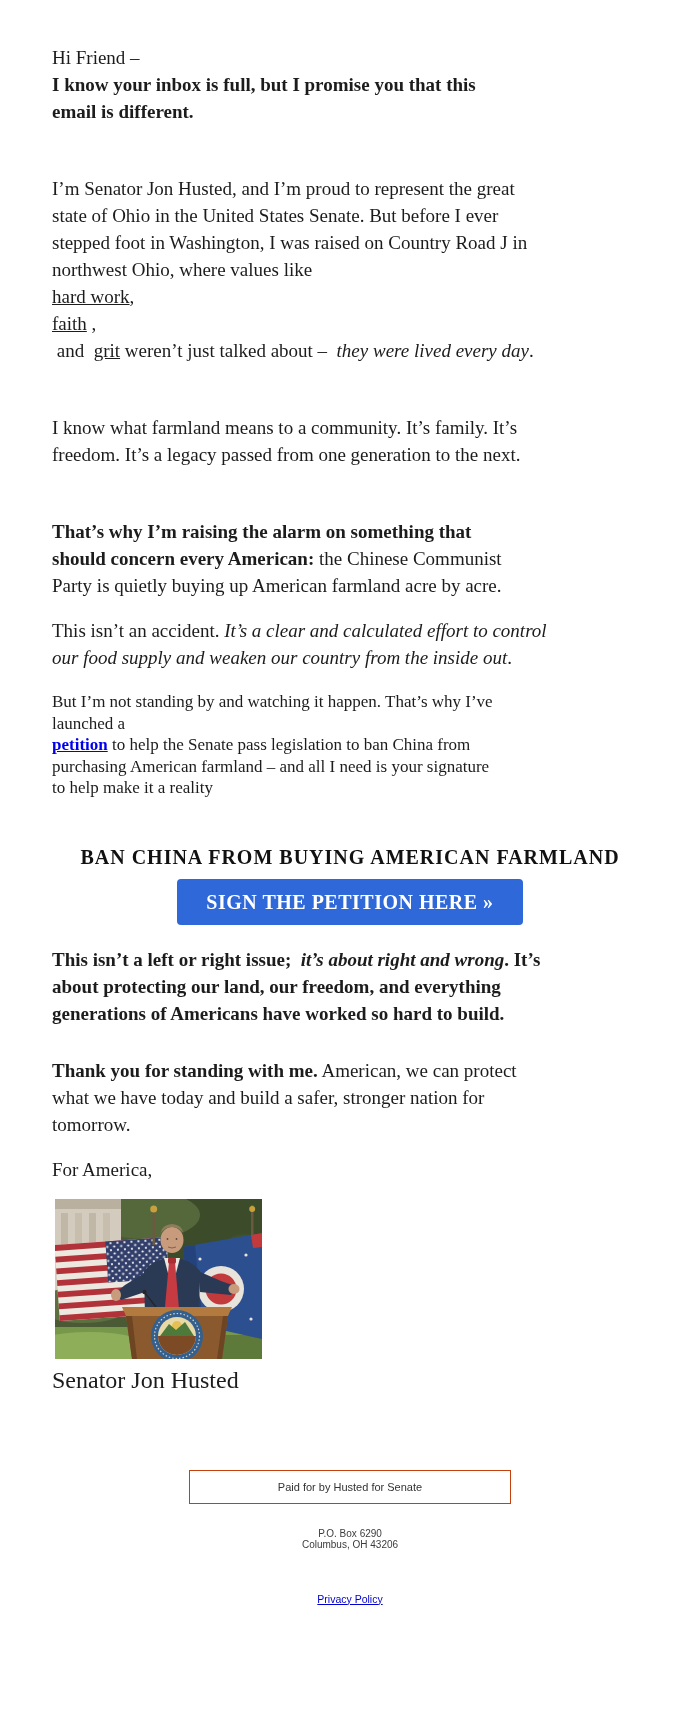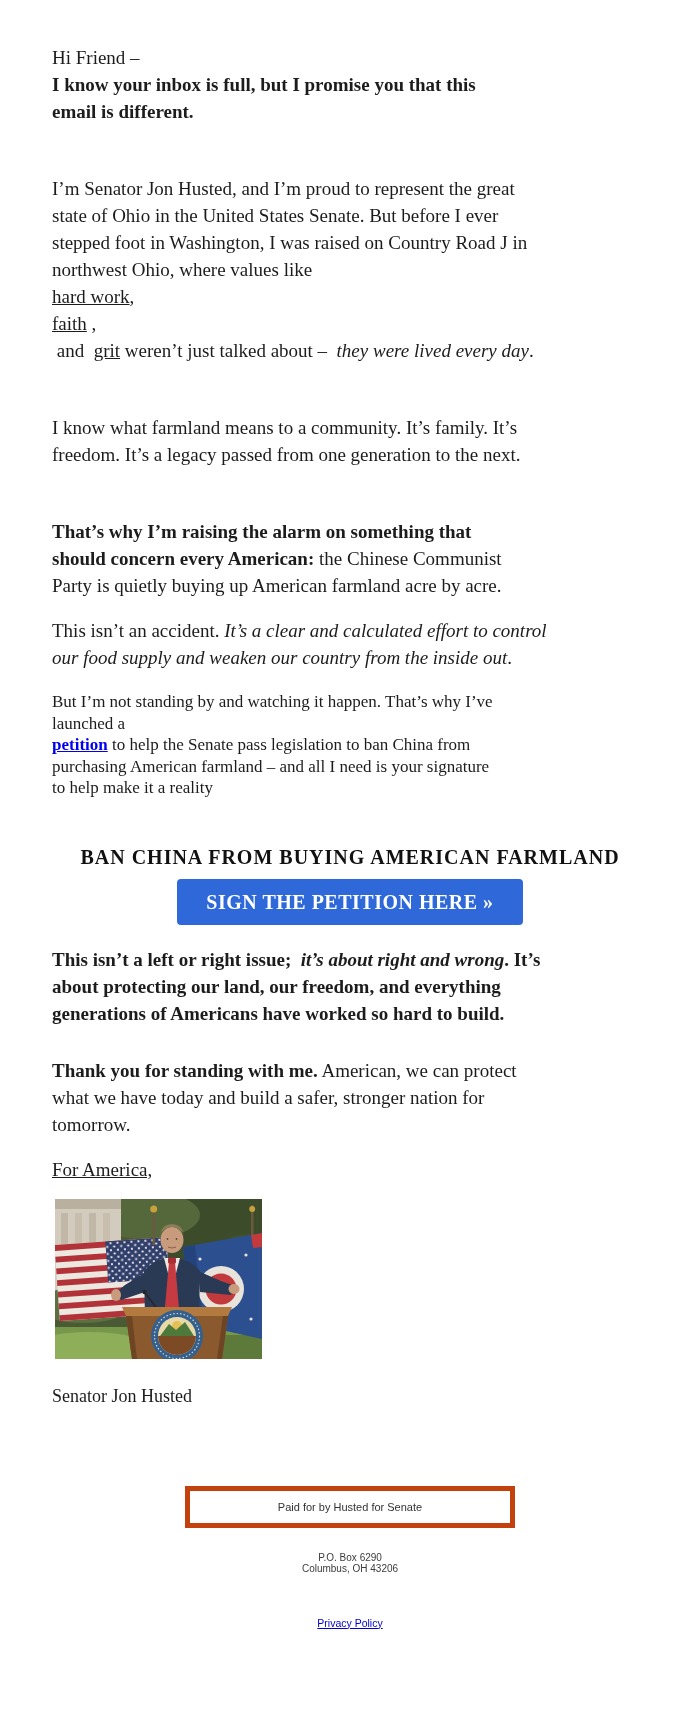--- a/index.html
+++ b/index.html
@@ -13,47 +13,47 @@
 
   .para { font-size:19px; line-height:27px; margin:0 0 0 2px; }
   .p0 { margin-bottom:50px; }
   .p1 { margin-bottom:50px; }
   .p2 { margin-bottom:50px; }
   .p3 { margin-bottom:18px; }
   .p4 { margin-bottom:20px; }
   .p5 { font-size:17px; line-height:21.5px; margin-bottom:45px; }
   .p6 { margin-top:21px; margin-bottom:30px;font-weight:bold; }
   .p7 { margin-bottom:18px; }
-  .p8 { margin-bottom:16px;text-decoration:underline; }
+  .p8 { margin-bottom:16px; }
 
   .seg-bold { font-weight:700; }
   .seg-italic { font-style:italic; }
   .seg-underline { text-decoration:underline; }
   a.seg-link { font-weight:700; text-decoration:underline; }
 
   .cta-heading {
     font-size:20px; font-weight:700; letter-spacing:1px;
     text-align:center; line-height:26px; color:#111111;
   }
   .btn-row { text-align:center; margin-top:9px; }
   .cta-btn {
     display:inline-block; width:346px; height:46px; line-height:46px;
     border-radius:4px; color:#ffffff; font-weight:700; font-size:20px;
     text-decoration:none; letter-spacing:0.5px;
   }
 
   .photo { width:207px; height:160px; margin:11px 0 0 5px; overflow:hidden; }
   .photo svg { display:block; }
 
-  .signature { font-size:18px; line-height:27px; margin:24px 0 0 2px; }
+  .signature { font-size:24px; line-height:27px; margin:8px 0 0 2px; }
 
   .footer { font-family:"Liberation Sans","DejaVu Sans",sans-serif; text-align:center; color:#3c3c3c; }
   .paid-box {
     width:320px; height:32px; line-height:32px;
-    border:5px solid #c2410c; margin:76px auto 0;
+    border:1px solid #c2410c; margin:76px auto 0;
     font-size:11px; color:#333333;
   }
   .address { margin-top:24px; font-size:10px; line-height:11.5px; color:#3c3c3c; }
   .privacy { margin-top:42px; font-size:10.5px; }
   .privacy a { }
 </style>
 </head>
 <body style="color: rgb(28, 28, 28);">
 
 <div class="email">

